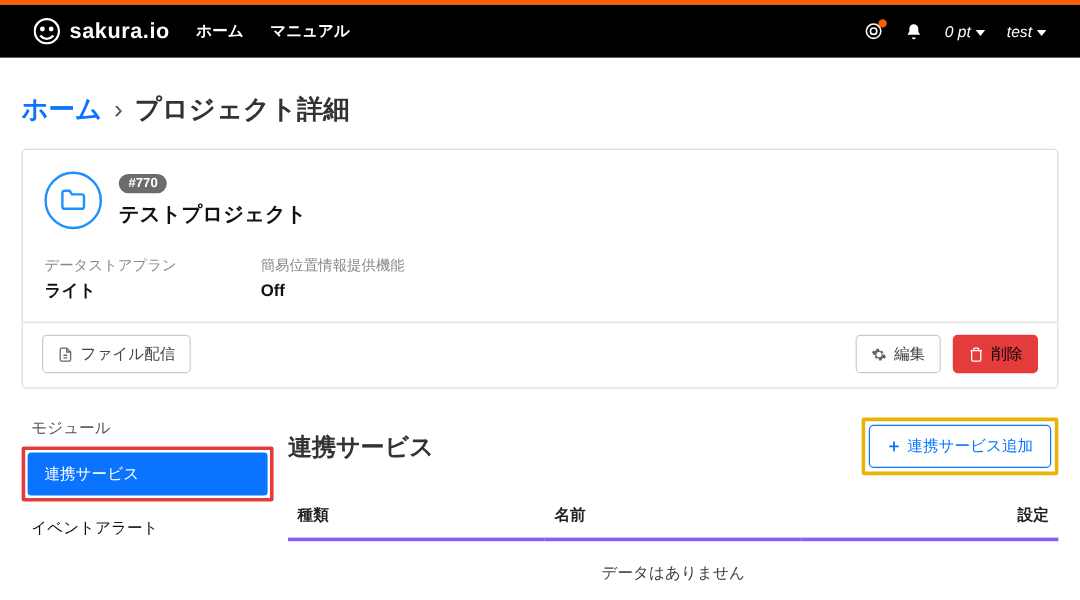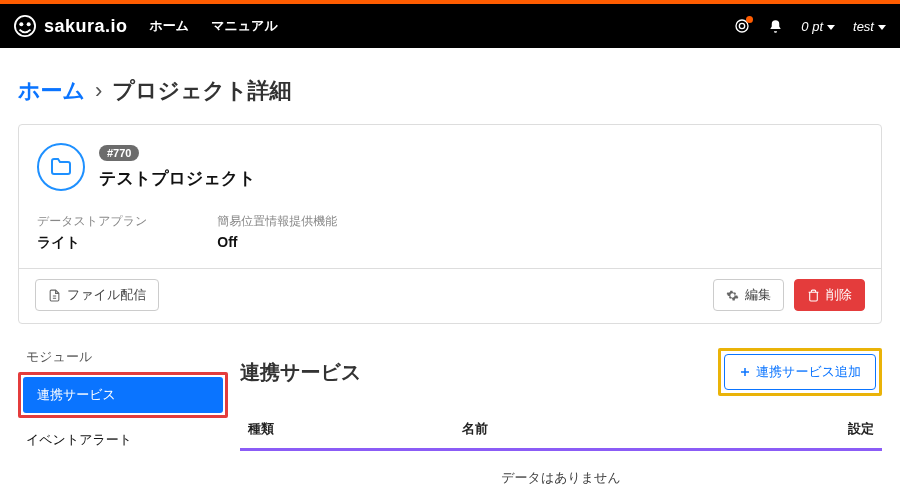--- a/index.html
+++ b/index.html
@@ -1,18 +1,18 @@
 <!DOCTYPE html>
 <html><head>
 <meta charset="utf-8">
 <style>
   * { box-sizing: border-box; margin: 0; padding: 0; }
   body { font-family: -apple-system, "Hiragino Sans", "Hiragino Kaku Gothic ProN", Meiryo, sans-serif; background: #fff; width: 900px; color: #111; }
   .topbar { height: 4px; background: #ff5c00; }
-  .navbar { background: #000; height: 44px; display: flex; align-items: center; padding: 0 14px; color:#fff; gap: 22px; }
+  .navbar { background: #000; height: 44px; display: flex; align-items: center; padding: 0 28px; color:#fff; gap: 22px; }
   .logo { display:flex; align-items:center; gap:8px; font-weight:700; font-size:18px; letter-spacing:.5px;}
   .logo svg { flex-shrink:0; }
   .nav-link { color:#fff; font-size:13px; font-weight:600; }
   .nav-spacer { flex:1; }
   .nav-right { display:flex; align-items:center; gap:18px; font-size:13px;font-style:italic; }
   .nav-right .icon { position:relative; display:flex; }
   .dot { position:absolute; top:-2px; right:-3px; width:7px; height:7px; background:#ff5c00; border-radius:50%; }
   .caret { display:inline-block; margin-left:4px; width:0; height:0; border-left:4px solid transparent; border-right:4px solid transparent; border-top:5px solid #fff; vertical-align:middle;}
   .page { padding: 28px 18px 10px; }
   .breadcrumb { font-size:22px; font-weight:700; display:flex; align-items:center; gap:10px; }
@@ -22,21 +22,21 @@
   .card { border:1px solid #ddd; border-radius:4px; margin-top:18px; padding:18px 18px 12px; }
   .proj-head { display:flex; gap:14px; align-items:flex-start; }
   .proj-icon { width:48px; height:48px; border-radius:50%; border:2px solid #1e90ff; display:flex; align-items:center; justify-content:center; }
   .badge { background:#6c6c6c; color:#fff; font-size:11px; font-weight:600; padding:2px 8px; border-radius:10px; display:inline-block; }
   .proj-title { font-size:17px; font-weight:700; margin-top:6px; }
   .meta-row { display:flex; gap:70px; margin-top:22px; }
   .meta-label { font-size:12px; color:#888; }
   .meta-val { font-size:14px; font-weight:700; margin-top:4px; }
   .card-footer { border-top:1px solid #ddd; margin:16px -18px 0; padding:10px 16px 0; display:flex; align-items:center; gap:10px; }
   .btn { border:1px solid #ccc; background:#fff; border-radius:4px; padding:6px 12px; font-size:13px; display:inline-flex; align-items:center; gap:6px; cursor:pointer; color:#444; }
-  .btn-danger { background:#e43c3c; color:#ffffff; border-color:#e43c3c; }
+  .btn-danger { background:#e43c3c; color:#000000; border-color:#e43c3c; }
   .footer-spacer { flex:1; }
   .lower { display:flex; gap:22px; margin-top:24px; }
   .side { width:200px; flex-shrink:0; }
   .side-title { font-size:13px; color:#555; margin-bottom:6px; padding-left:8px; }
   .side-item { font-size:13px; padding:9px 14px; border-radius:3px; cursor:pointer; }
   .side-item.active { background:#0a74ff; color:#fff; }
   .side-hl { border:3px solid #e43c3c; padding:2px; border-radius:2px; margin-bottom:4px; width:210px;}
   .main { flex:1; }
   .main-head { display:flex; align-items:center; }
   .main-title { font-size:20px; font-weight:700; color:#333; }

